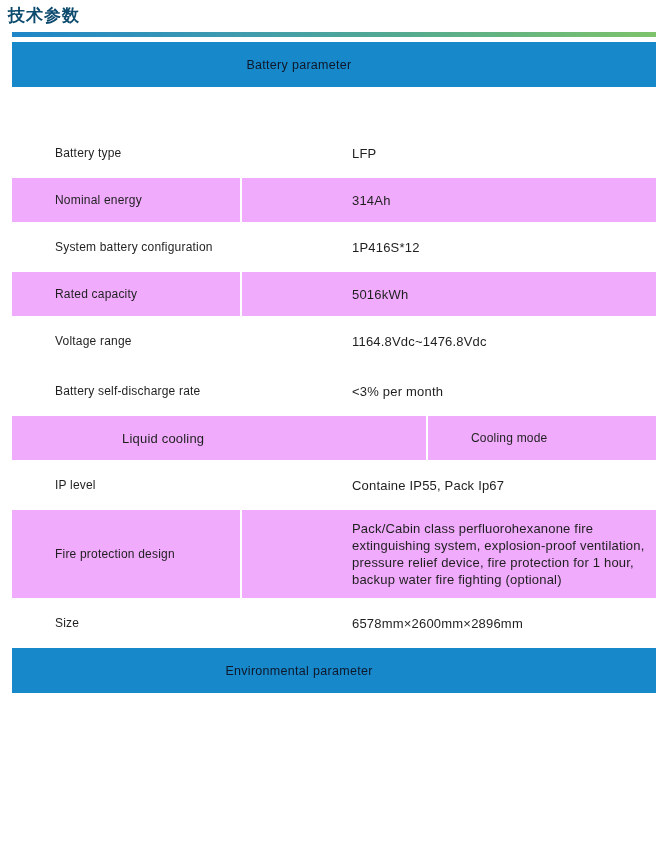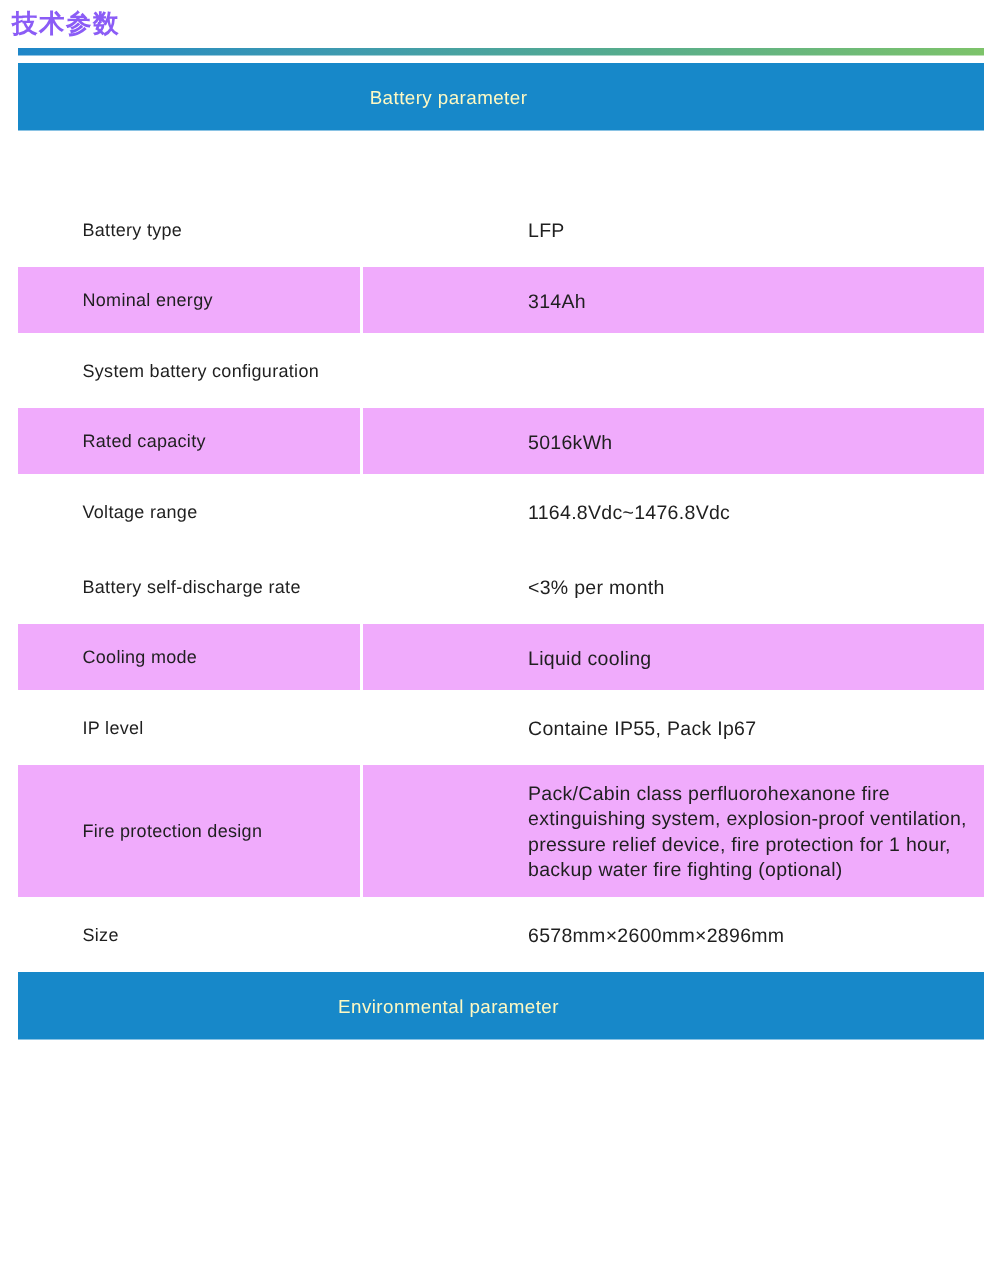--- a/index.html
+++ b/index.html
@@ -6,30 +6,30 @@
   body{
     width:665px;height:847px;background:#ffffff;
     font-family:"Liberation Sans","DejaVu Sans",sans-serif;
     color:#1f1f1f;-webkit-font-smoothing:antialiased;
   }
   .page{position:relative;width:665px;height:847px;overflow:hidden;background:#fff;}
 
   .title{
     margin:0;padding:6px 0 0 8px;
     font-size:17px;line-height:20px;font-weight:bold;
-    color:#8b5cf6;letter-spacing:1px;
+    color:#0c4a6e;letter-spacing:1px;
   }
   .gradient-bar{
     margin:6px 0 0 12px;width:644px;height:5px;
     background:linear-gradient(90deg,#1e86c8 0%,#3f9bae 35%,#55ab8e 62%,#7dc36a 100%);
   }
 
   .section-header{
     margin:5px 0 0 12px;width:644px;height:45px;
-    background:#1788c9;color:#fef9c3;
+    background:#1788c9;color:#0f172a;
     display:flex;align-items:center;justify-content:center;
     font-size:12.5px;letter-spacing:0.3px;
     padding-right:70px;box-sizing:border-box;
   }
   .section-header.env{margin-top:0;}
 
   .table{width:644px;margin-left:12px;margin-top:41px;}
   .row{display:flex;gap:2px;width:644px;}
   .row.white{min-height:50px;}
   .row.gray{min-height:44px;}
@@ -55,36 +55,37 @@
     <div class="row white">
       <div class="cell label">Battery type</div>
       <div class="cell value">LFP</div>
     </div>
     <div class="row gray">
       <div class="cell label">Nominal energy</div>
       <div class="cell value">314Ah</div>
     </div>
     <div class="row white">
       <div class="cell label">System battery configuration</div>
+      <div class="cell value">1P416S*12</div>
     </div>
     <div class="row gray">
       <div class="cell label">Rated capacity</div>
       <div class="cell value">5016kWh</div>
     </div>
     <div class="row white">
       <div class="cell label">Voltage range</div>
       <div class="cell value">1164.8Vdc~1476.8Vdc</div>
     </div>
     <div class="row white">
       <div class="cell label">Battery self-discharge rate</div>
       <div class="cell value">&lt;3% per month</div>
     </div>
     <div class="row gray">
+      <div class="cell value">Liquid cooling</div>
       <div class="cell label">Cooling mode</div>
-      <div class="cell value">Liquid cooling</div>
     </div>
     <div class="row white">
       <div class="cell label">IP level</div>
       <div class="cell value">Containe IP55, Pack Ip67</div>
     </div>
     <div class="row gray tall">
       <div class="cell label">Fire protection design</div>
       <div class="cell value">Pack/Cabin class perfluorohexanone fire extinguishing system, explosion-proof ventilation, pressure relief device, fire protection for 1 hour, backup water fire fighting (optional)</div>
     </div>
     <div class="row white">

